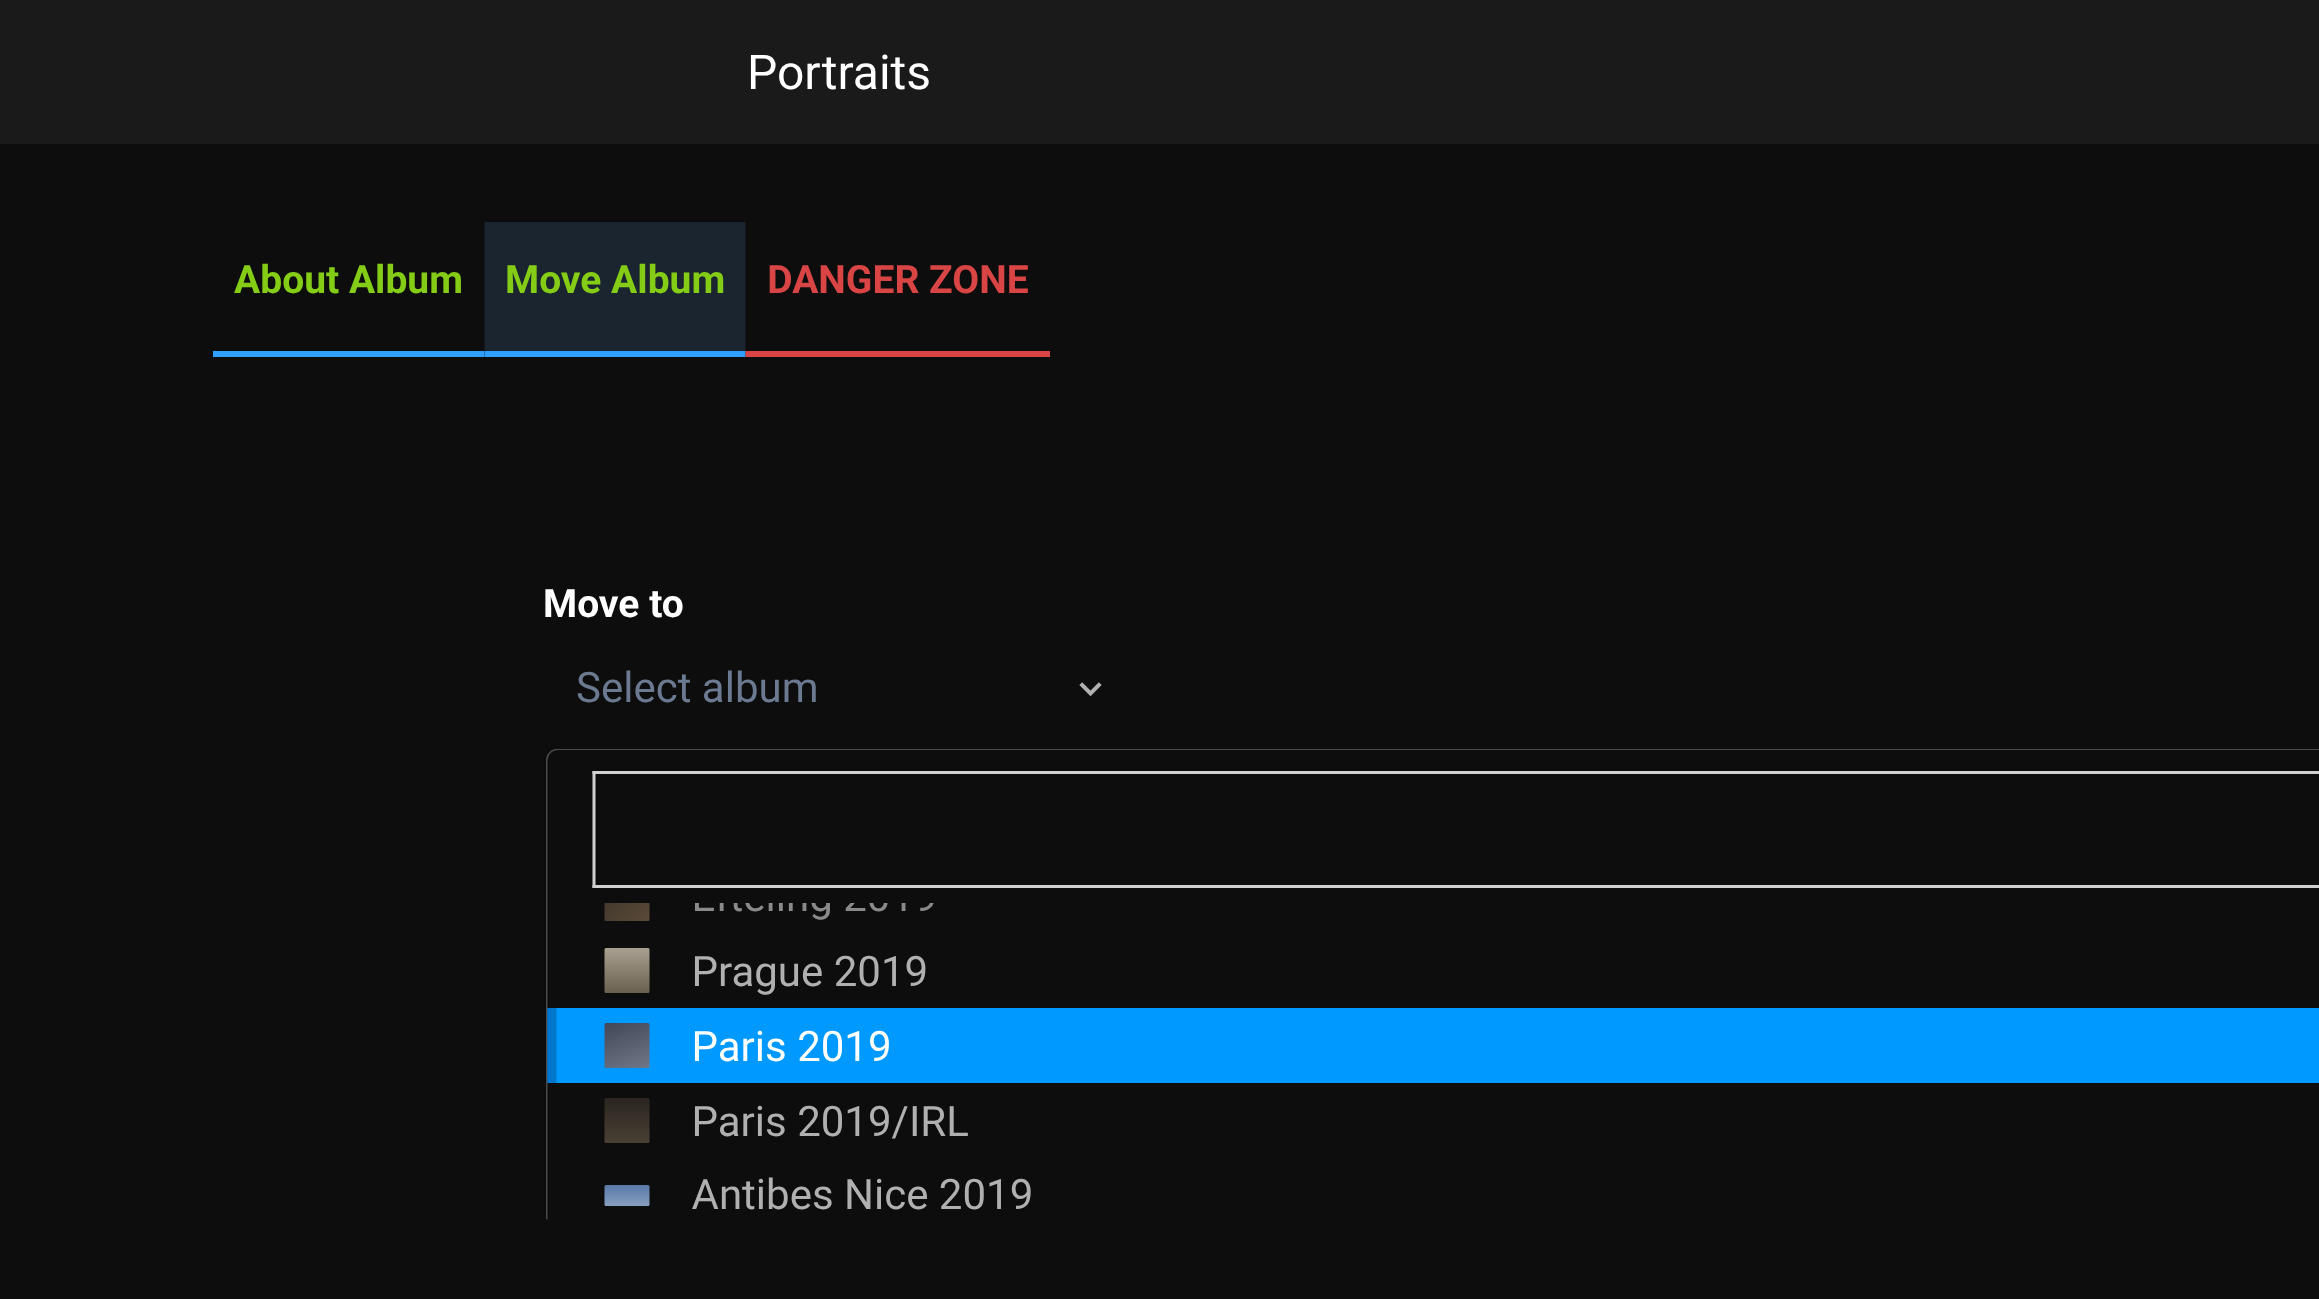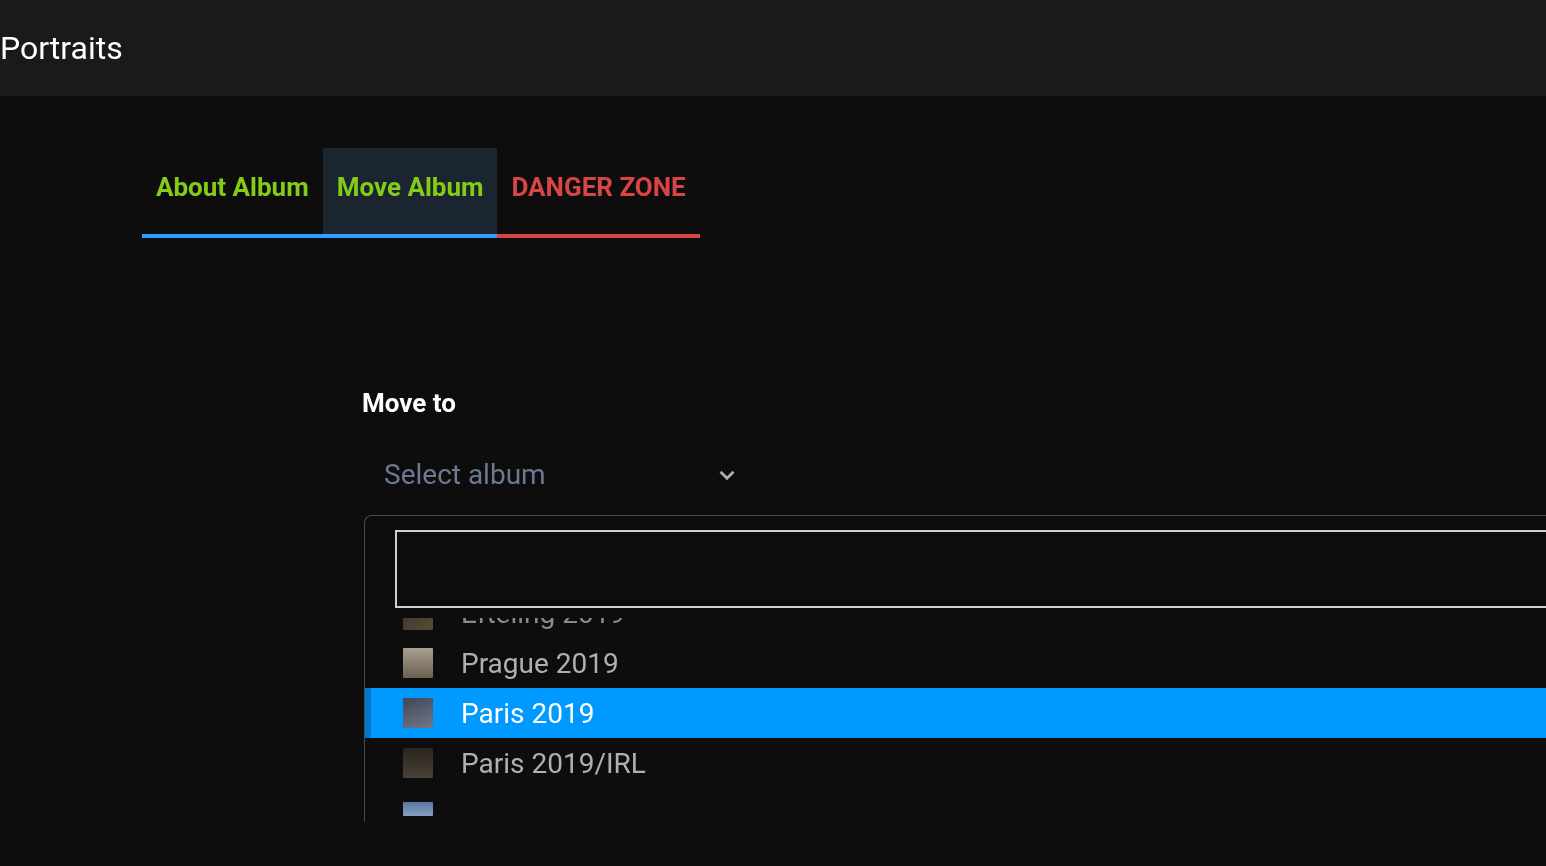--- a/index.html
+++ b/index.html
@@ -15,20 +15,21 @@
       width: 1546px;
       height: 866px;
       overflow: hidden;
     }
 
     .header-bar {
       background: #1a1a1a;
       height: 96px;
       display: flex;
       align-items: center;
+      padding-left: 498px;
     }
 
     .header-title {
       font-size: 32px;
       font-weight: 400;
       color: #ffffff;
     }
 
     .tabs-container {
       display: flex;
@@ -60,21 +61,21 @@
       margin-left: 362px;
     }
 
     .section-label {
       font-size: 26px;
       font-weight: 700;
       color: #ffffff;
     }
 
     .select-trigger {
-      margin-top: 40px;
+      margin-top: 24px;
       margin-left: 22px;
       display: flex;
       align-items: center;
       gap: 168px;
       color: #6b7a90;
       font-size: 28px;
       cursor: pointer;
       width: fit-content;
     }
 
@@ -201,16 +202,17 @@
       <div class="option-item highlighted">
         <div class="thumb t3"></div>
         <span>Paris 2019</span>
       </div>
       <div class="option-item">
         <div class="thumb t4"></div>
         <span>Paris 2019/IRL</span>
       </div>
       <div class="option-item last">
         <div class="thumb t5"></div>
+        <span>Antibes Nice 2019</span>
       </div>
     </div>
   </div>
 </div>
 
 </body></html>

